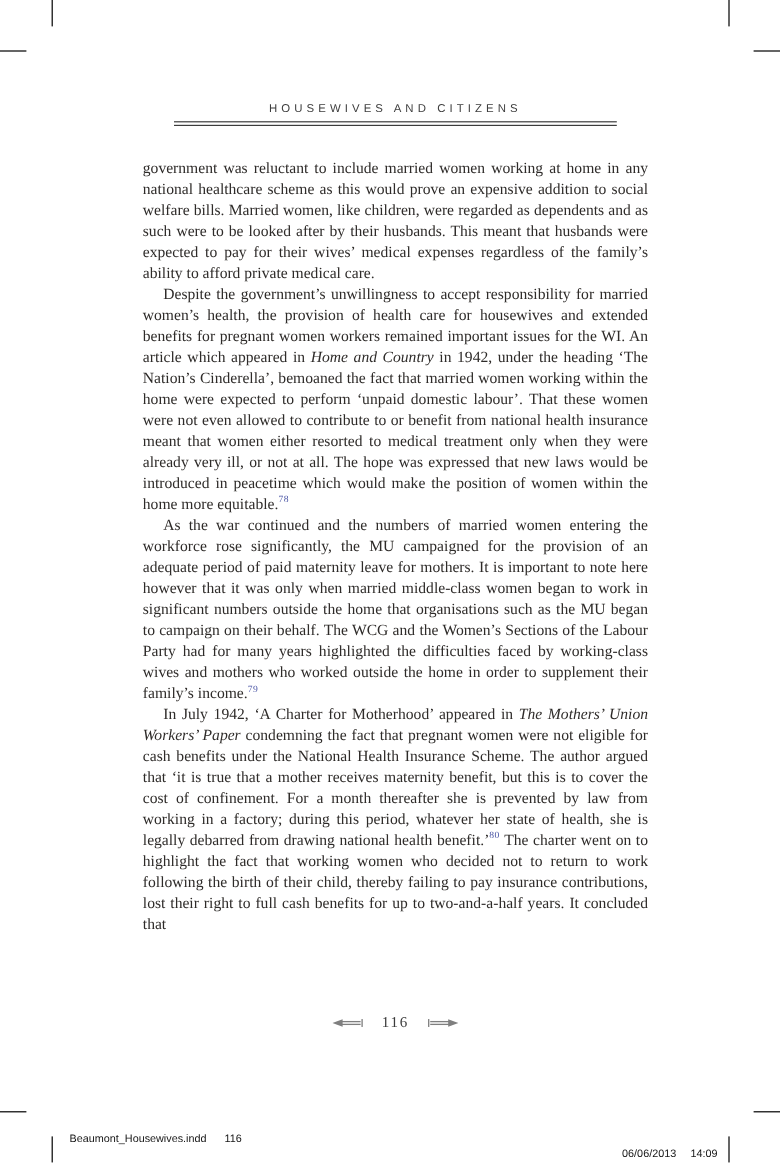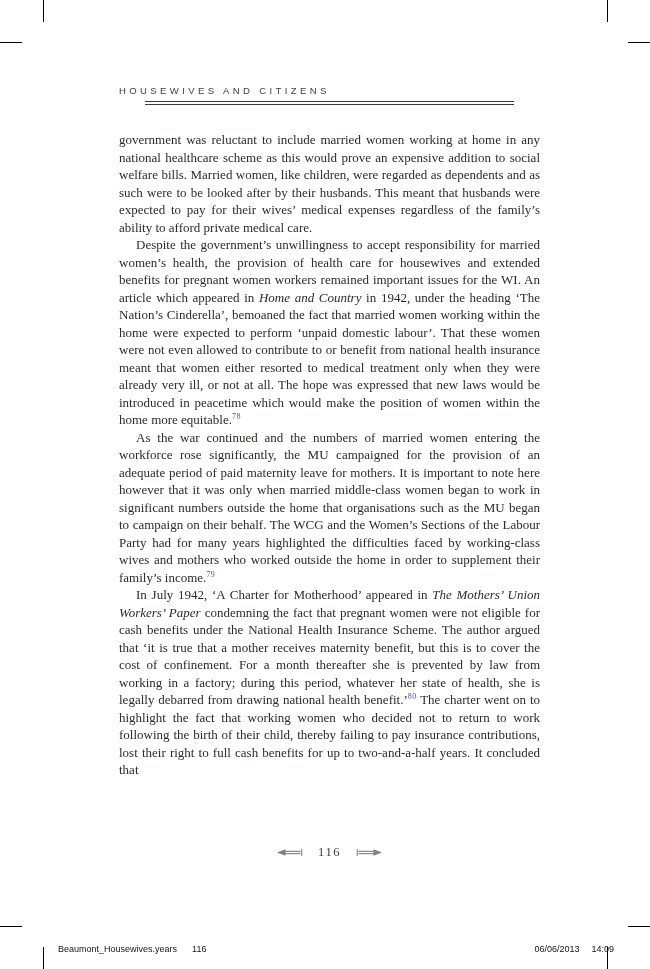--- a/index.html
+++ b/index.html
@@ -14,21 +14,21 @@
     font-family: "Liberation Serif", serif;
   }
 
   
   .crop { position: absolute; background: #000; }
 
   
   .running-head {
     position: absolute;
     top: 85px; left: 119px; width: 421px;
-    text-align: left;
+    text-align: center;
     font-family: "Liberation Sans", sans-serif;
     font-size: 9.5px;
     letter-spacing: 3.4px;
     color: #3d3d3d;
     white-space: nowrap;
   }
   .head-rule {
     position: absolute;
     top: 101px; left: 145px; width: 369px; height: 4px;
     border-top: 1px solid var(--rule);
@@ -77,21 +77,21 @@
   .footer-file, .footer-date {
     position: absolute;
     top: 944px;
     font-family: "Liberation Sans", sans-serif;
     font-size: 9px;
     color: #151515;
     white-space: nowrap;
   }
   .footer-file { left: 58px; }
   .footer-file .pg { margin-left: 15px; }
-  .footer-date { right: 36px; }
+  .footer-date { right: 52px; margin-top: 12px; }
   .footer-date .tm { margin-left: 12px; }
 </style>
 </head>
 <body>
 
 <div class="sheet">
 
   <div class="crop" style="left:43px;top:0;width:1px;height:22px"></div>
   <div class="crop" style="left:0;top:42px;width:22px;height:1px"></div>
   <div class="crop" style="left:607px;top:0;width:1px;height:22px"></div>
@@ -125,19 +125,19 @@
       <svg width="27" height="9" viewBox="0 0 27 9">
         <path d="M27 4.5 L18.5 1.3 L18.5 7.7 Z" fill="var(--orn)"></path>
         <rect x="3.5" y="2.8" width="16.5" height="1.1" fill="var(--orn)"></rect>
         <rect x="3.5" y="5.1" width="16.5" height="1.1" fill="var(--orn)"></rect>
         <rect x="1.7" y="1.2" width="1.1" height="6.6" fill="var(--orn)"></rect>
       </svg>
     </span>
   </div>
 
   <div class="footer-file">
-    <span>Beaumont_Housewives.years</span><span class="pg">116</span>
+    <span>Beaumont_Housewives.indd</span><span class="pg">116</span>
   </div>
   <div class="footer-date">
     <span>06/06/2013</span><span class="tm">14:09</span>
   </div>
 
 </div>
 
 </body></html>

